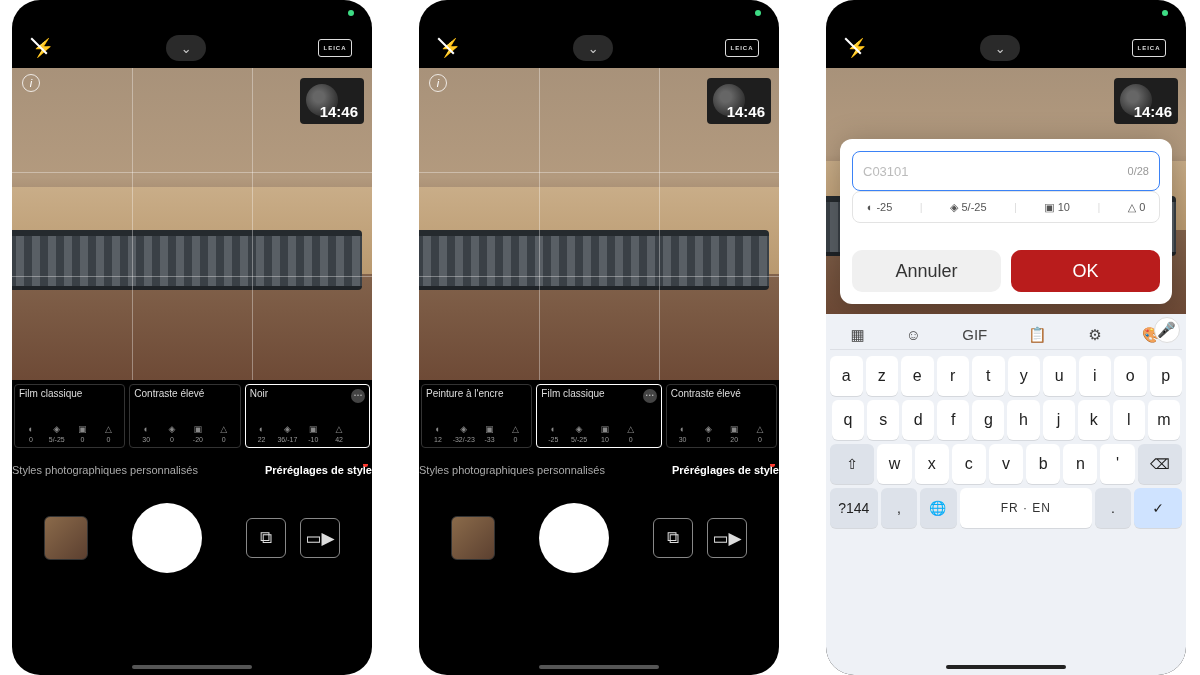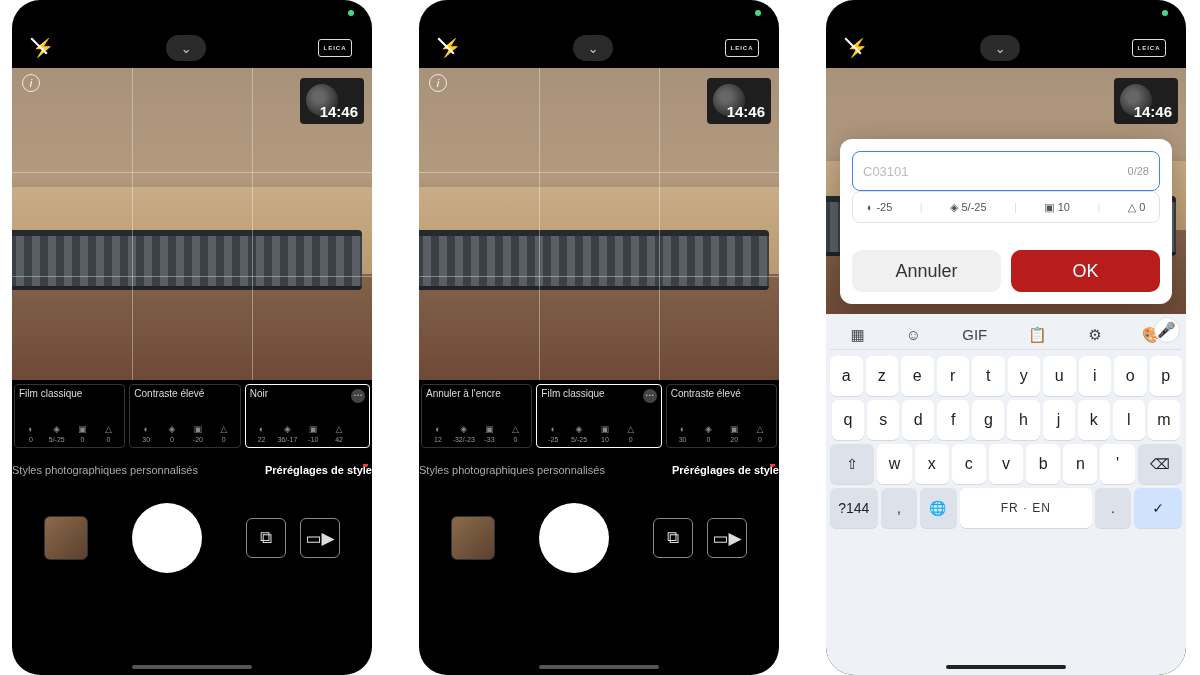--- a/index.html
+++ b/index.html
@@ -156,21 +156,21 @@
         <span>14:46</span>
       </div>
     <div class="info-icon">i</div>
     <div class="grid-line gl-v1"></div>
       <div class="grid-line gl-v2"></div>
       <div class="grid-line gl-h1"></div>
       <div class="grid-line gl-h2"></div>
   </div>
   <div class="preset-strip">
       <div class="preset-card">
-        <div class="preset-title">Annuler à l'encre</div>
+        <div class="preset-title">Peinture à l'encre</div>
         <div class="preset-params">
           <div class="param"><span class="ico">◐</span>12</div>
           <div class="param"><span class="ico">◈</span>-32/-23</div>
           <div class="param"><span class="ico">▣</span>-33</div>
           <div class="param"><span class="ico">△</span>0</div>
         </div>
       </div>
       <div class="preset-card selected">
         <div class="preset-title">Film classique</div>
         <div class="preset-params">

